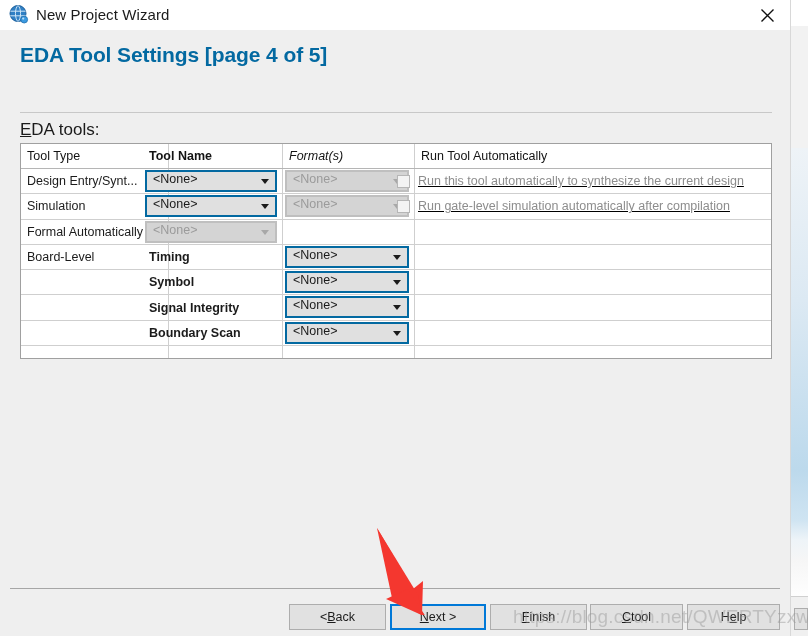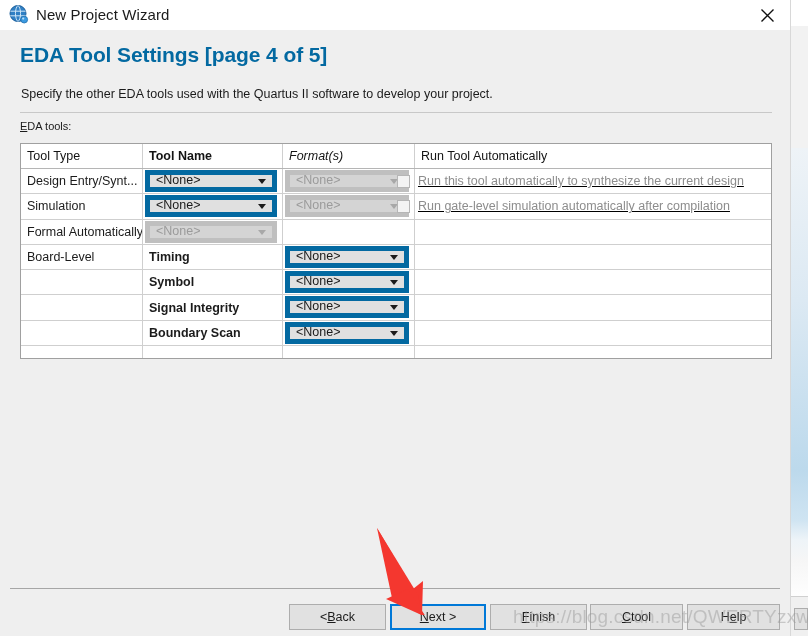--- a/index.html
+++ b/index.html
@@ -85,21 +85,21 @@
     font-size: 12.5px; color: #1b1b1b; white-space: nowrap;
   }
   #hr-top {
     position: absolute; left: 20px; top: 112px; width: 752px; height: 1px;
     background: #c8c8c8;
   }
 
   
   #eda-label {
     position: absolute; left: 20px; top: 120px;
-    font-size: 11px; color: #1b1b1b;
+    font-size: 17px; color: #1b1b1b;
   }
   #eda-label u { text-decoration: underline; }
 
   
   #eda-table {
     position: absolute; left: 20px; top: 143px;
     width: 752px; height: 216px;
     background: #ffffff;
     border: 1px solid #a0a0a0;
     box-sizing: border-box;
@@ -116,33 +116,33 @@
   .trow.filler { border-bottom: none; height: auto; }
 
   .cell {
     position: absolute; top: 0; height: 100%;
     box-sizing: border-box;
     display: flex; align-items: center;
     font-size: 12.5px; color: #1b1b1b;
     padding-left: 6px;
     white-space: nowrap; overflow: hidden;
   }
-  .c1 { left: 0;     width: 122px; border-right: 1px solid #cfcfcf; }
+  .c1 { left: 0;     width: 148px; border-right: 1px solid #cfcfcf; }
   .c2 { left: 122px; width: 140px; border-right: 1px solid #cfcfcf; font-weight: bold; }
   .c3 { left: 262px; width: 132px; border-right: 1px solid #cfcfcf; font-style: italic; }
   .c4 { left: 394px; width: 356px; }
 
   .trow.header .cell { color: #141414; }
 
   
   .combo {
     position: absolute;
-    display: flex; align-items: flex-end;
+    display: flex; align-items: flex-start;
     background: #e0e0e0;
-    border: 5px solid #0369a1;
+    border: 2px solid #0369a1;
     box-sizing: border-box;
     font-size: 12.5px; color: #1b1b1b;
     padding-left: 6px;
     height: 22px; top: 1px;
     cursor: default;
   }
   .combo .arrow {
     position: absolute; right: 6px; top: 50%;
     width: 0; height: 0; margin-top: -2px;
     border-left: 4.5px solid transparent;
@@ -247,21 +247,20 @@
     <div id="title-text">New Project Wizard</div>
     <div id="close-button">
       <svg width="15" height="15" viewBox="0 0 15 15">
         <path d="M1.5 1.5 L13.5 13.5 M13.5 1.5 L1.5 13.5" stroke="#101010" stroke-width="1.35" fill="none"></path>
       </svg>
     </div>
   </div>
 
   <div id="header-band"></div>
   <div id="page-title">EDA Tool Settings [page 4 of 5]</div>
-  <div id="page-desc">Specify the other EDA tools used with the Quartus II software to develop your project.</div>
   <div id="hr-top"></div>
 
   <div id="eda-label"><u>E</u><span>DA tools:</span></div>
 
   <div id="eda-table">
 
     <div class="trow header">
       <div class="cell c1">Tool Type</div>
       <div class="cell c2">Tool Name</div>
       <div class="cell c3">Format(s)</div>

